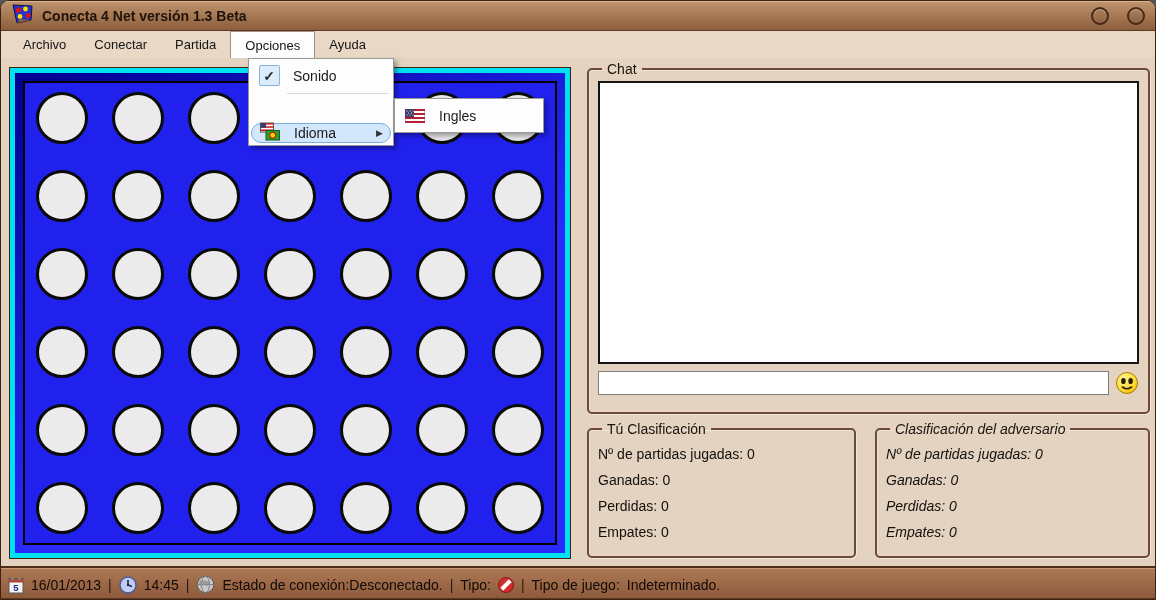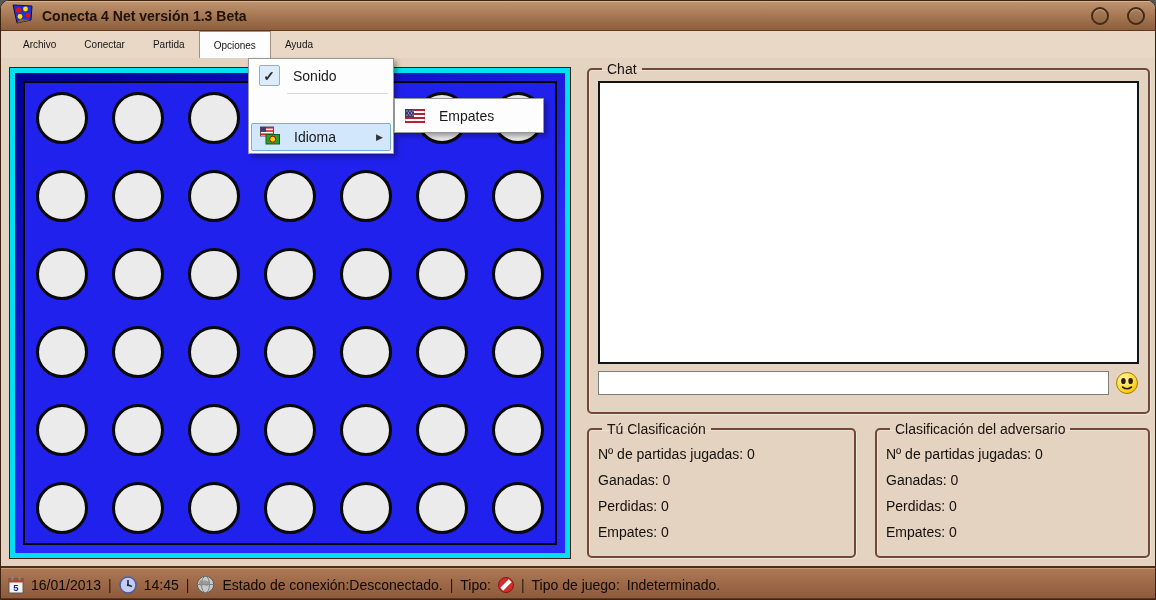--- a/index.html
+++ b/index.html
@@ -20,21 +20,21 @@
   .tb-btn {
     width:18px; height:18px; border-radius:50%;
     border:2px solid #462815; background:rgba(0,0,0,0.05);
     box-shadow:inset 0 1px 1px rgba(255,255,255,0.35);
     margin-left:10px; cursor:pointer;
   }
   
   .menubar {
     position:absolute; left:0; top:30px; width:100%; height:27px;
     background:#e8d8c5; display:flex; align-items:stretch; padding-left:8px;
-    font-size:10px; color:#151515;
+    font-size:13px; color:#151515;
   }
   .menu-item { padding:0 14px; display:flex; align-items:center; cursor:default; }
   .menu-item.open {
     background:#fdfdfd; border:1px solid #a3917d; border-bottom:none;
   }
   
   .board {
     position:absolute; left:8px; top:66px; width:562px; height:492px;
     background:#00e2f2; border:1px solid #40200f; padding:5px;
   }
@@ -51,21 +51,21 @@
     box-shadow:1px 1px 0 rgba(255,255,255,0.45), inset 1px 1px 0 rgba(255,255,255,0.35);
     padding:4px 9px;
   }
   legend { font-size:14px; color:#1a120c; padding:0 5px; margin-left:4px; }
   .chat-box { left:586px; top:60px; width:563px; height:353px; }
   .chat-messages { width:100%; height:283px; background:#fff; border:2px solid #141414; overflow:auto; font-size:13px; }
   .chat-input-row { margin-top:7px; display:flex; align-items:center; gap:6px; }
   .chat-input { flex:1; height:24px; border:1px solid #7d7d7d; background:#fff; font-size:13px; padding:0 4px; font-family:"Liberation Sans",sans-serif; }
   .smiley-btn { width:24px; height:24px; border:none; background:transparent; cursor:pointer; padding:0; }
   .stats-you { left:586px; top:420px; width:269px; height:137px; }
-  .stats-opp { left:874px; top:420px; width:275px; height:137px; }
+  .stats-opp { left:874px; top:420px; width:275px; height:137px;font-style:italic; }
   .stat-line { font-size:14px; color:#14100c; line-height:26px; white-space:nowrap; }
   
   .statusbar {
     position:absolute; left:0; top:565px; width:100%; height:35px;
     background:linear-gradient(#ad7955, #8a573a);
     border-top:2px solid #4e2d19;
     box-shadow:inset 0 1px 0 #c69a75, inset 0 -3px 0 #5c3720;
     display:flex; align-items:center; padding:0 7px; gap:7px;
     font-size:14px; color:#120a05;
   }
@@ -81,21 +81,21 @@
   }
   
   .menu-popup {
     position:absolute; background:#fdfdfd; border:1px solid #979797;
     box-shadow:3px 3px 5px rgba(0,0,0,0.35); padding:2px; z-index:40;
     font-size:14px; color:#1a1a1a;
   }
   .popup-opciones { left:247px; top:57px; width:146px; }
   .popup-idioma  { left:393px; top:97px; width:150px; z-index:41; }
   .popup-row { height:29px; display:flex; align-items:center; padding:0 5px; gap:11px; cursor:default; }
-  .popup-row.hl { background:#d2e7fb; border:1px solid #78aede; border-radius:2px; height:28px;margin-top:29px; }
+  .popup-row.hl { background:#d2e7fb; border:1px solid #78aede; border-radius:12px; height:20px;margin-top:29px; }
   .icon-slot { width:26px; display:flex; justify-content:center; align-items:center; flex-shrink:0; }
   .popup-label { flex:1; }
   .submenu-arrow { font-size:9px; color:#333; padding-right:2px; }
   .menu-sep { height:1px; background:#d8d8d8; margin:3px 3px 3px 36px; }
   .checkbox {
     width:21px; height:21px; background:#dcecfb; border:1px solid #86b3dd;
     display:flex; align-items:center; justify-content:center;
     font-size:14px; font-weight:bold; color:#2b2b2b; border-radius:2px;
   }
   .flag-sel { border:1px solid #78aede; background:#ddebfb; border-radius:2px; padding:2px; display:flex; }
@@ -300,17 +300,17 @@
               <circle cx="5" cy="2" r="0.6" fill="#fff"></circle>
               <circle cx="8" cy="2" r="0.6" fill="#fff"></circle>
             <circle cx="3.5" cy="4" r="0.6" fill="#fff"></circle>
               <circle cx="6.5" cy="4" r="0.6" fill="#fff"></circle>
             <circle cx="2" cy="6" r="0.6" fill="#fff"></circle>
               <circle cx="5" cy="6" r="0.6" fill="#fff"></circle>
               <circle cx="8" cy="6" r="0.6" fill="#fff"></circle>
           </svg>
         </span>
       </span>
-      <span class="popup-label">Empates</span>
+      <span class="popup-label">Ingles</span>
     </div>
   </div>
 
 </div>
 
 </body></html>

